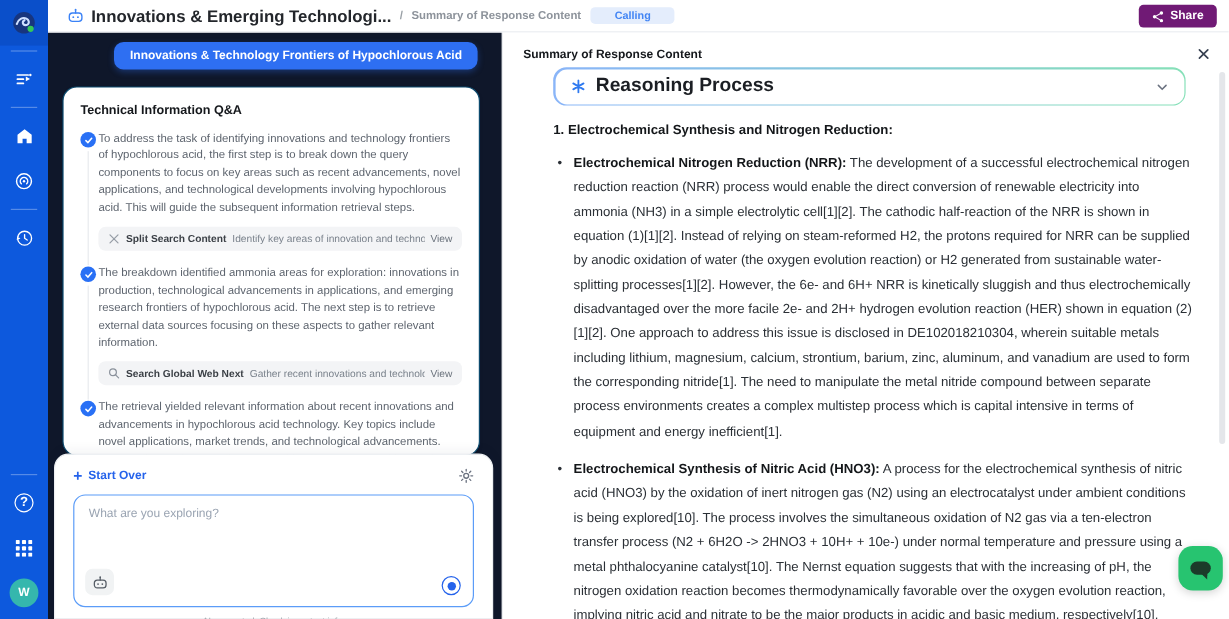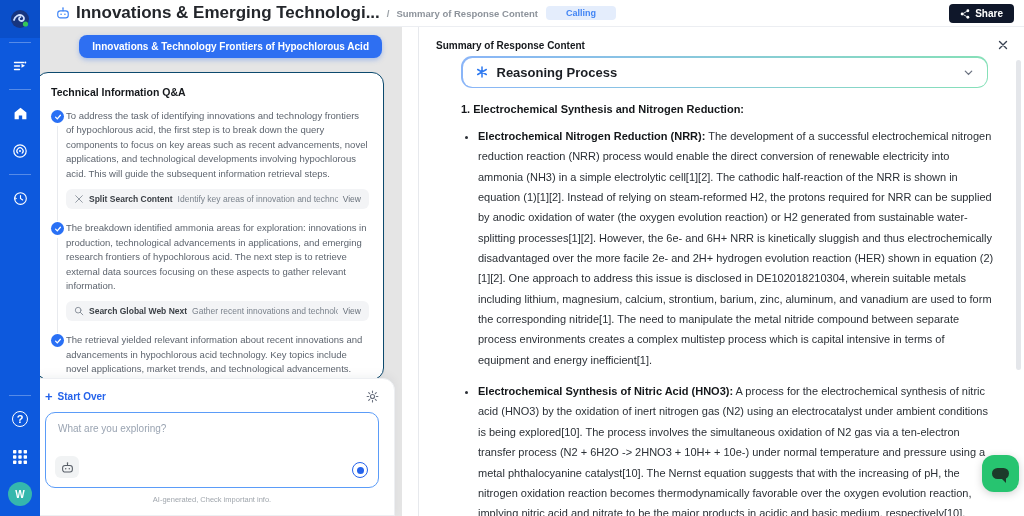--- a/index.html
+++ b/index.html
@@ -10,29 +10,29 @@
   .rail{position:absolute;left:0;top:0;width:40px;height:516px;background:#0d59dd;display:flex;flex-direction:column;align-items:center;z-index:30}
   .rail .logo{width:40px;height:38px;display:flex;align-items:center;justify-content:center;background:#0a4fca;cursor:pointer}
   .rail .rdiv{width:22px;height:1px;background:rgba(255,255,255,.3);margin:4px 0}
   .rail .ric{width:28px;height:28px;margin:5px 0;display:flex;align-items:center;justify-content:center;border-radius:6px;cursor:pointer}
   .rail .spacer{flex:1}
   .rail .avatar{width:24px;height:24px;border-radius:50%;background:#35b7ad;color:#fff;font-size:10px;font-weight:bold;display:flex;align-items:center;justify-content:center;margin:6px 0 10px;cursor:pointer}
   .rail .help{color:#fff;font-size:11px;font-weight:bold;border:1.3px solid #fff;border-radius:50%;width:16px;height:16px;display:flex;align-items:center;justify-content:center}
 
   
   .topbar{position:absolute;left:40px;top:0;width:984px;height:27px;background:#fff;border-bottom:1px solid #eceef2;display:flex;align-items:center;padding:0 10px 0 16px;z-index:25}
-  .crumb-title{font-size:17px;font-weight:bold;color:#23262b;margin-left:6px;white-space:nowrap}
+  .crumb-title{font-size:14px;font-weight:bold;color:#23262b;margin-left:6px;white-space:nowrap}
   .crumb-sep{font-size:9.5px;font-weight:bold;color:#9aa0a6;margin:0 7px}
   .crumb-cur{font-size:9.5px;font-weight:bold;color:#8d939b;white-space:nowrap}
   .badge{margin-left:8px;background:#e4edfc;color:#4285f4;font-size:9px;font-weight:bold;border-radius:4px;padding:2px 20px}
   .tb-spacer{flex:1}
-  .share-btn{display:flex;align-items:flex-end;gap:5px;background:#0f172a;color:#fff;font-size:10px;font-weight:bold;border:none;border-radius:4px;padding:4px 11px;cursor:pointer}
-
-  
-  .lpanel{position:absolute;left:24px;top:27px;width:378px;height:489px;background:#e5e5e5;z-index:10}
+  .share-btn{display:flex;align-items:flex-end;gap:5px;background:#701a75;color:#fff;font-size:10px;font-weight:bold;border:none;border-radius:4px;padding:4px 11px;cursor:pointer}
+
+  
+  .lpanel{position:absolute;left:40px;top:27px;width:378px;height:489px;background:#0f172a;z-index:10}
   .topic-pill{position:absolute;top:8px;right:20px;background:#2e6ff2;color:#fff;font-size:10px;font-weight:bold;border:none;border-radius:8px;padding:6px 13px;box-shadow:0 2px 5px rgba(46,111,242,.35);cursor:pointer;white-space:nowrap}
   .qa-card{position:absolute;left:12px;right:18px;top:45px;height:308px;background:#fff;border:1px solid #0c4a6e;border-radius:12px;padding:13px 14px;overflow:hidden;box-shadow:0 1px 3px rgba(20,30,60,.04)}
   .qa-title{font-size:10.5px;font-weight:bold;color:#15181c;margin-bottom:11px}
   .msg{position:relative;display:flex;gap:2px;margin-bottom:12px}
   .msg::before{content:'';position:absolute;left:6px;top:17px;bottom:-12px;width:1px;background:#e8eaee}
   .msg:last-child::before{display:none}
   .ck{position:relative;z-index:2;width:13px;height:13px;flex:none;margin-top:1px;background:#2970f5;border-radius:50%;display:flex;align-items:center;justify-content:center}
   .msg-body{flex:1;min-width:0}
   .msg-text{font-size:9.5px;color:#5d646e;line-height:1.52}
   .chip{margin-top:8px;display:flex;align-items:center;gap:5px;background:#f3f4f6;border-radius:6px;padding:5px 8px;font-size:8.5px;cursor:pointer}
@@ -40,38 +40,38 @@
   .chip .ds{flex:1;color:#7a828c;white-space:nowrap;overflow:hidden}
   .chip .vw{color:#6a727c;flex:none;cursor:pointer}
 
   
   .composer{position:absolute;left:5px;right:7px;top:351px;bottom:0;background:#fff;border:1px solid #edeff2;border-radius:12px 12px 0 0;box-shadow:0 -3px 10px rgba(25,35,60,.05);padding:11px 15px 0;z-index:15}
   .comp-row{display:flex;align-items:center}
   .start-over{display:flex;align-items:center;gap:5px;color:#2563eb;font-size:10px;font-weight:bold;background:none;border:none;cursor:pointer}
   .start-over .plus{font-size:13px;line-height:1;font-weight:bold}
   .comp-spacer{flex:1}
   .gear{cursor:pointer;display:flex}
-  .inputbox{position:relative;margin-top:9px;height:76px;border:1.5px solid #5b9cf8;border-radius:10px;background:#fff}
+  .inputbox{position:relative;margin-top:9px;height:94px;border:1.5px solid #5b9cf8;border-radius:10px;background:#fff}
   .inputbox textarea{width:100%;height:52px;border:none;outline:none;resize:none;background:transparent;font-family:"Liberation Sans",sans-serif;font-size:10px;color:#333;padding:10px 12px}
   .inputbox textarea::placeholder{color:#9aa4b2}
   .bot-chip{position:absolute;left:9px;bottom:9px;width:24px;height:22px;background:#f1f3f4;border-radius:6px;border:none;display:flex;align-items:center;justify-content:center;cursor:pointer}
   .rec-btn{position:absolute;right:10px;bottom:9px;width:16px;height:16px;border-radius:50%;border:1.6px solid #2563eb;background:#fff;display:flex;align-items:center;justify-content:center;cursor:pointer}
   .rec-btn i{width:7px;height:7px;border-radius:50%;background:#2563eb}
   .disclaimer{text-align:center;font-size:7.5px;color:#a0a6ad;margin-top:7px}
 
   
   .mpanel{position:absolute;left:418px;top:27px;width:606px;height:489px;background:#fff;border-left:1px solid #e7e9ed;overflow:hidden;z-index:5}
   .mp-header{display:flex;align-items:center;padding:11px 14px 0 17px}
   .mp-header .hd{font-size:10px;font-weight:bold;color:#15181c}
   .close-x{margin-left:auto;background:none;border:none;cursor:pointer;display:flex;padding:2px}
   .doc{padding:4px 30px 0 42px}
   .doc h1{font-size:17px;font-weight:bold;color:#111418;margin:11px 0 15px;letter-spacing:.1px}
   .reason-wrap{background:linear-gradient(90deg,#8ab5f8,#86e0b8);padding:1.5px;border-radius:11px;margin-bottom:15px;width:527px;cursor:pointer}
   .reason{background:#fff;border-radius:9.5px;height:29px;display:flex;align-items:center;gap:9px;padding:0 13px}
-  .reason .rl{font-size:13px;font-weight:bold;color:#1b1e23}
+  .reason .rl{font-size:16px;font-weight:bold;color:#1b1e23}
   .reason .chev{margin-left:auto;display:flex}
   .sec-h{font-size:11px;font-weight:bold;color:#14171a;margin-top:15px}
   .doc ul{margin:11px 0 17px;padding-left:17px}
   .doc li{font-size:11px;color:#2b3036;line-height:1.85;margin-bottom:11px}
   .doc li .lead{font-weight:bold;color:#14171a}
 
   
   .scroll-thumb{position:absolute;right:3px;top:33px;width:5px;height:310px;background:#e4e6ea;border-radius:3px;cursor:pointer}
   .chat-launcher{position:absolute;right:5px;bottom:24px;width:37px;height:37px;background:#27c470;border:none;border-radius:12px;display:flex;align-items:center;justify-content:center;box-shadow:0 2px 8px rgba(0,0,0,.18);cursor:pointer;z-index:40}
   .bubble{position:relative;width:17px;height:11px;background:#1c3b2a;border-radius:6px}

